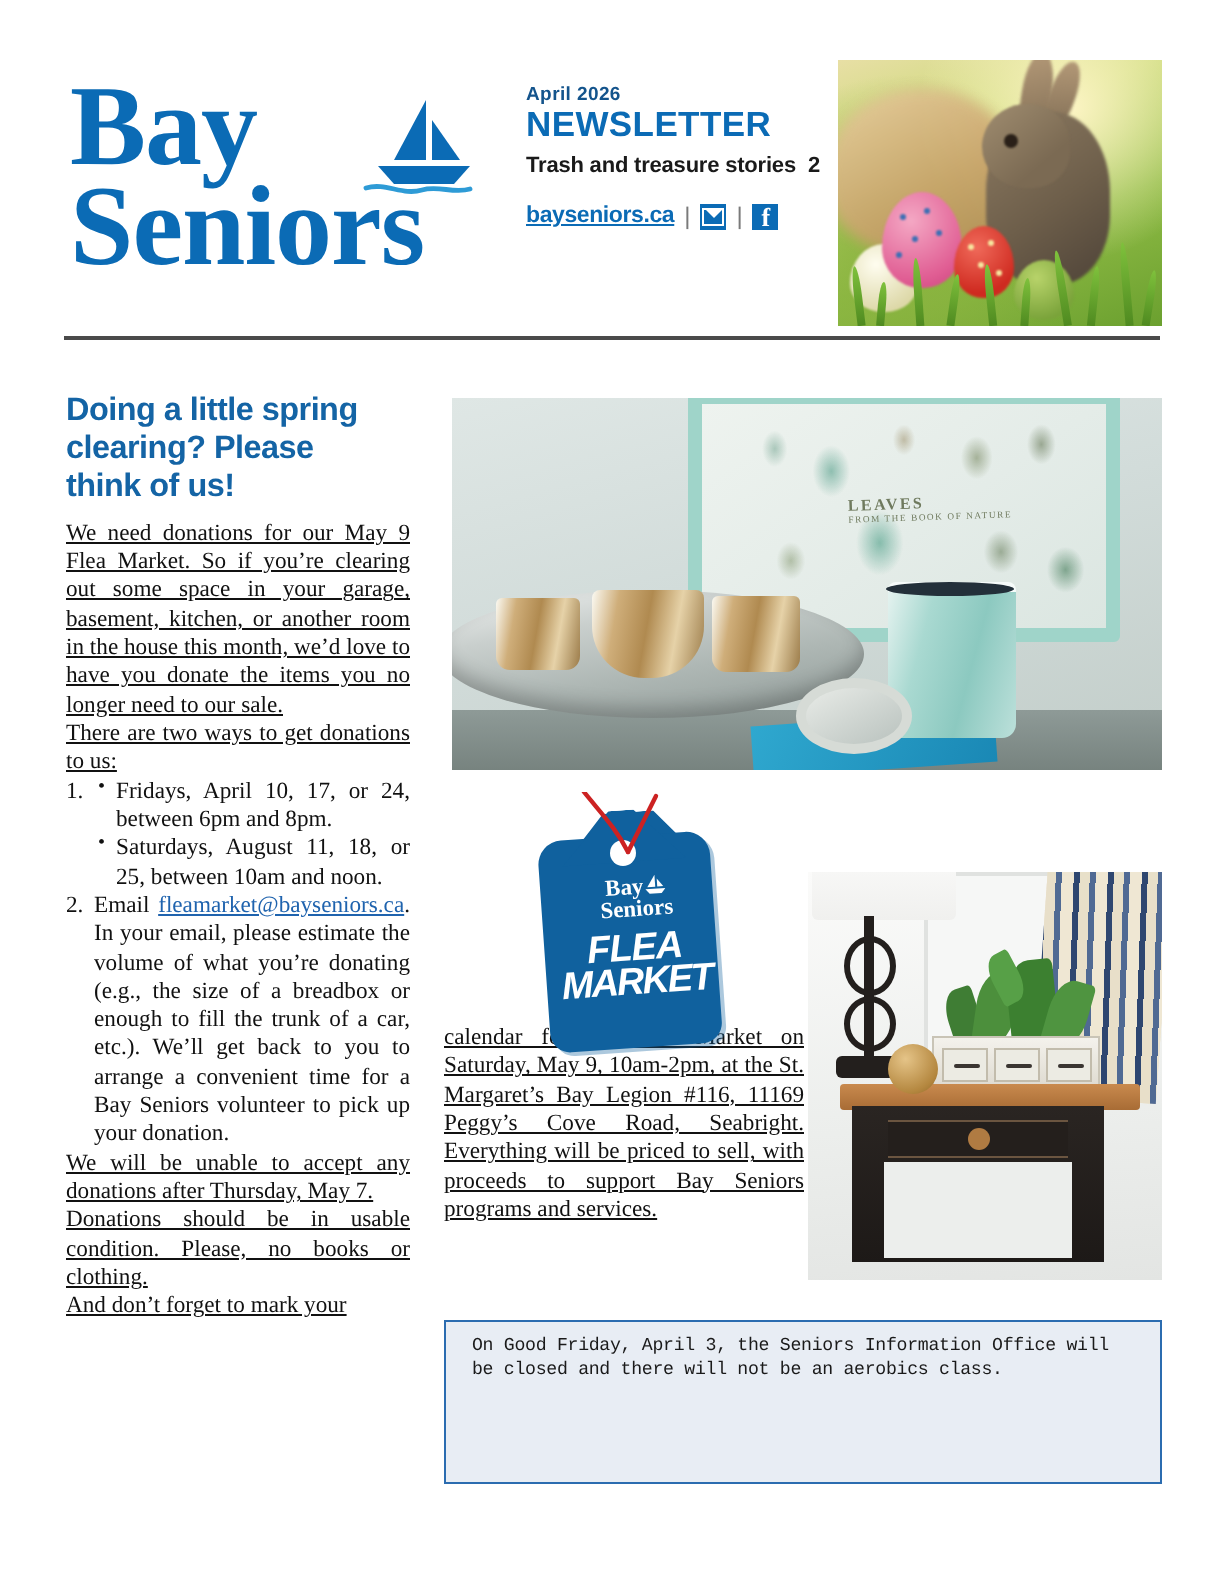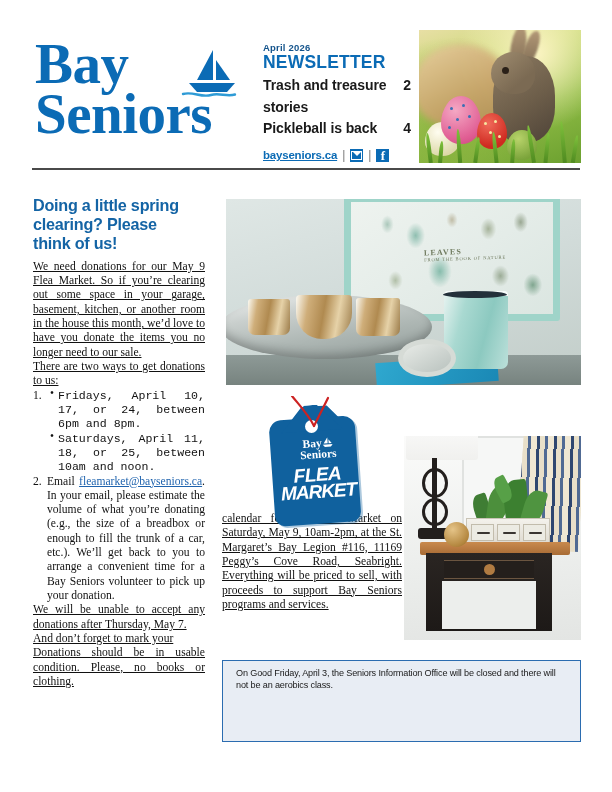--- a/index.html
+++ b/index.html
@@ -76,22 +76,22 @@
     font-weight: bold;
     color: #0B6BB5;
     margin-top: 8px;
     line-height: 1.1;
   }
   .toc {
     margin-top: 4px;
   }
   .toc-row {
     display: flex;
-    justify-content: space-between;
-    font-size: 14px;
+    justify-content: flex-start;
+    font-size: 11px;
     font-weight: bold;
     color: #1a1a1a;
     line-height: 1.52;
     letter-spacing: -0.1px;
   }
   .toc-page { padding-left: 6px; }
 
   .contact-row {
     margin-top: 9px;
     display: flex;
@@ -299,21 +299,20 @@
   ul.bullets {
     margin: 0;
     padding: 0;
     list-style: none;
   }
   ul.bullets > li {
     position: relative;
     padding-left: 11px;
     text-align: justify;
     hyphens: auto;
-    font-family: Liberation Mono, monospace;
   }
   ul.bullets > li:before {
     content: "\2022";
     position: absolute;
     left: 2px; top: -1px;
     font-size: 10px;
   }
   a.maillink {
     color: #1F63AE;
     text-decoration: underline;
@@ -662,20 +661,21 @@
     font-size: 11.3px;
     margin-top: 6px;
     letter-spacing: -0.1px;
   }
   .closures-p {
     font-size: 9.1px;
     color: #1a1a1a;
     line-height: 1.33;
     margin: 6px 13px 0 13px;
     letter-spacing: -0.15px;
+    font-family: Liberation Mono, monospace;
   }
 </style>
 </head>
 <body>
 
 <div class="masthead">
 
   <div class="logo-block">
     <div class="logo-text">
       <span class="logo-bay">Bay</span>
@@ -690,24 +690,20 @@
   </div>
 
   <div class="issue-block">
     <div class="issue-date">April 2026</div>
     <div class="issue-newsletter">NEWSLETTER</div>
 
     <div class="toc">
       <div class="toc-row">
         <span>Trash and treasure stories</span>
         <span class="toc-page">2</span>
-      </div>
-      <div class="toc-row">
-        <span>Pickleball is back</span>
-        <span class="toc-page">4</span>
       </div>
     </div>
 
     <div class="contact-row">
       <span class="site-link">bayseniors.ca</span>
       <span class="divider-bar">|</span>
       <span class="icon-sq">
           <span class="env-flap"></span>
         </span>
       <span class="divider-bar">|</span>
@@ -760,32 +756,32 @@
   <h1 class="headline">Doing a little spring clearing? Please think of us!</h1>
 
   <p class="body-p">We need donations for our May 9 Flea Market. So if you’re clearing out some space in your garage, basement, kitchen, or another room in the house this month, we’d love to have you donate the items you no longer need to our sale.</p>
   <p class="body-p">There are two ways to get donations to us:</p>
 
   <ol class="steps">
     <li>
       <span class="num">1.</span>
       <ul class="bullets">
         <li>Fridays, April 10, 17, or 24, between 6pm and 8pm.</li>
-        <li>Saturdays, April 11, 18, or 25, between 10am and noon.</li>
+        <li>Saturdays, August 11, 18, or 25, between 10am and noon.</li>
       </ul>
     </li>
     <li>
       <span class="num">2.</span>
       <span>Email </span><a class="maillink" href="#">fleamarket@bayseniors.ca</a><span>. In your email, please estimate the volume of what you’re donating (e.g., the size of a breadbox or enough to fill the trunk of a car, etc.). We’ll get back to you to arrange a convenient time for a Bay Seniors volunteer to pick up your donation.</span>
     </li>
   </ol>
 
   <p class="body-p">We will be unable to accept any donations after Thursday, May 7.</p>
+  <p class="body-p">Donations should be in usable condition. Please, no books or clothing.</p>
   <p class="body-p">And don’t forget to mark your</p>
-  <p class="body-p">Donations should be in usable condition. Please, no books or clothing.</p>
 </div>
 
 <div class="col-right">
   <p class="body-p">calendar for our Flea Market on Saturday, May 9, 10am-2pm, at the St. Margaret’s Bay Legion #116, 11169 Peggy’s Cove Road, Seabright. Everything will be priced to sell, with proceeds to support Bay Seniors programs and services.</p>
 </div>
 
 <div class="photo-silver">
   <div class="ps-wall"></div>
   <div class="ps-tray">
     <div class="ps-eggprint"></div>

